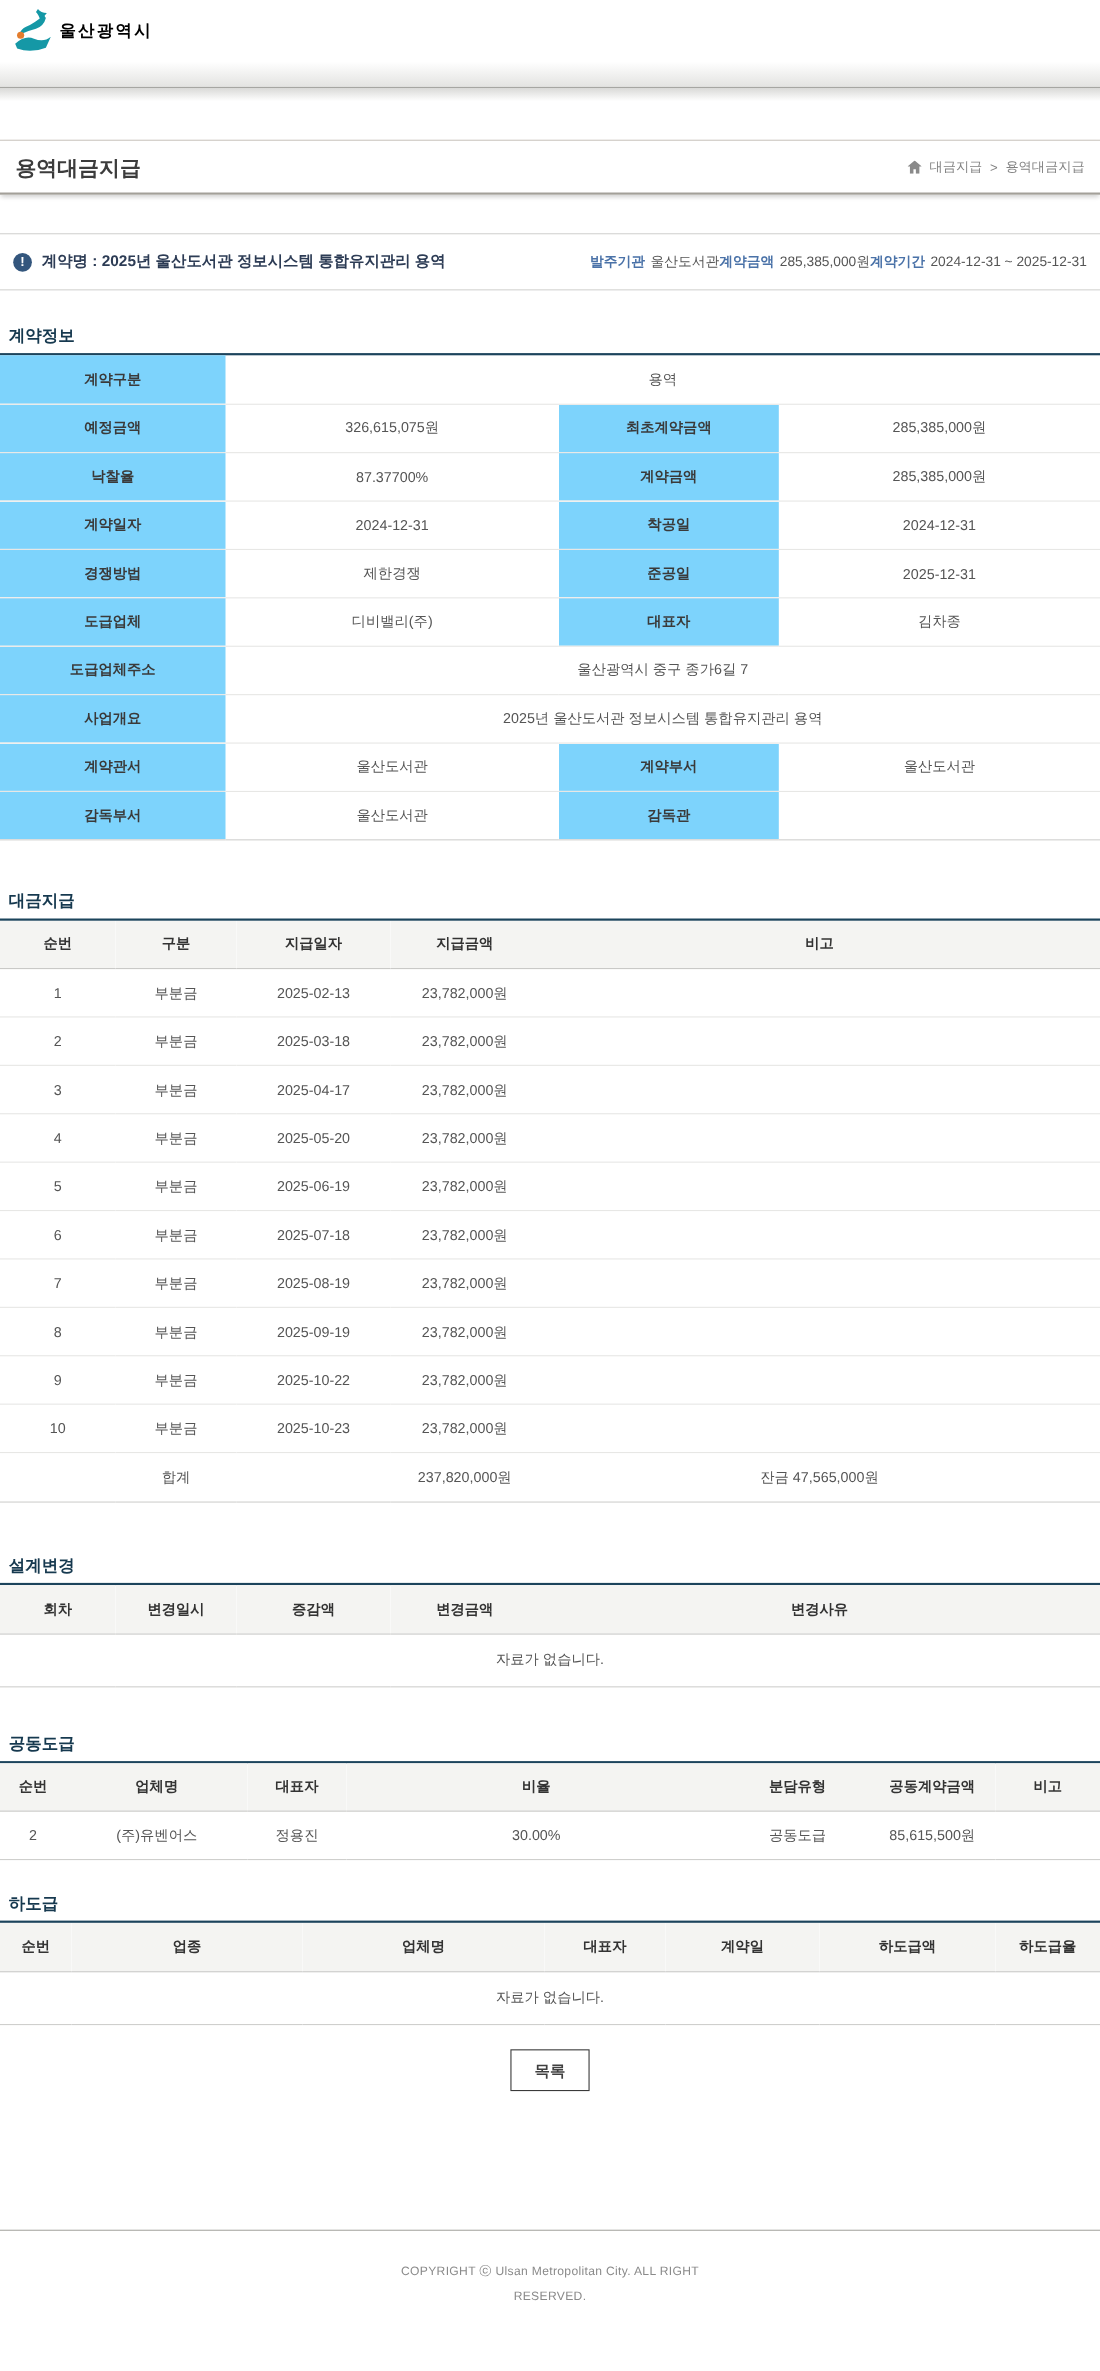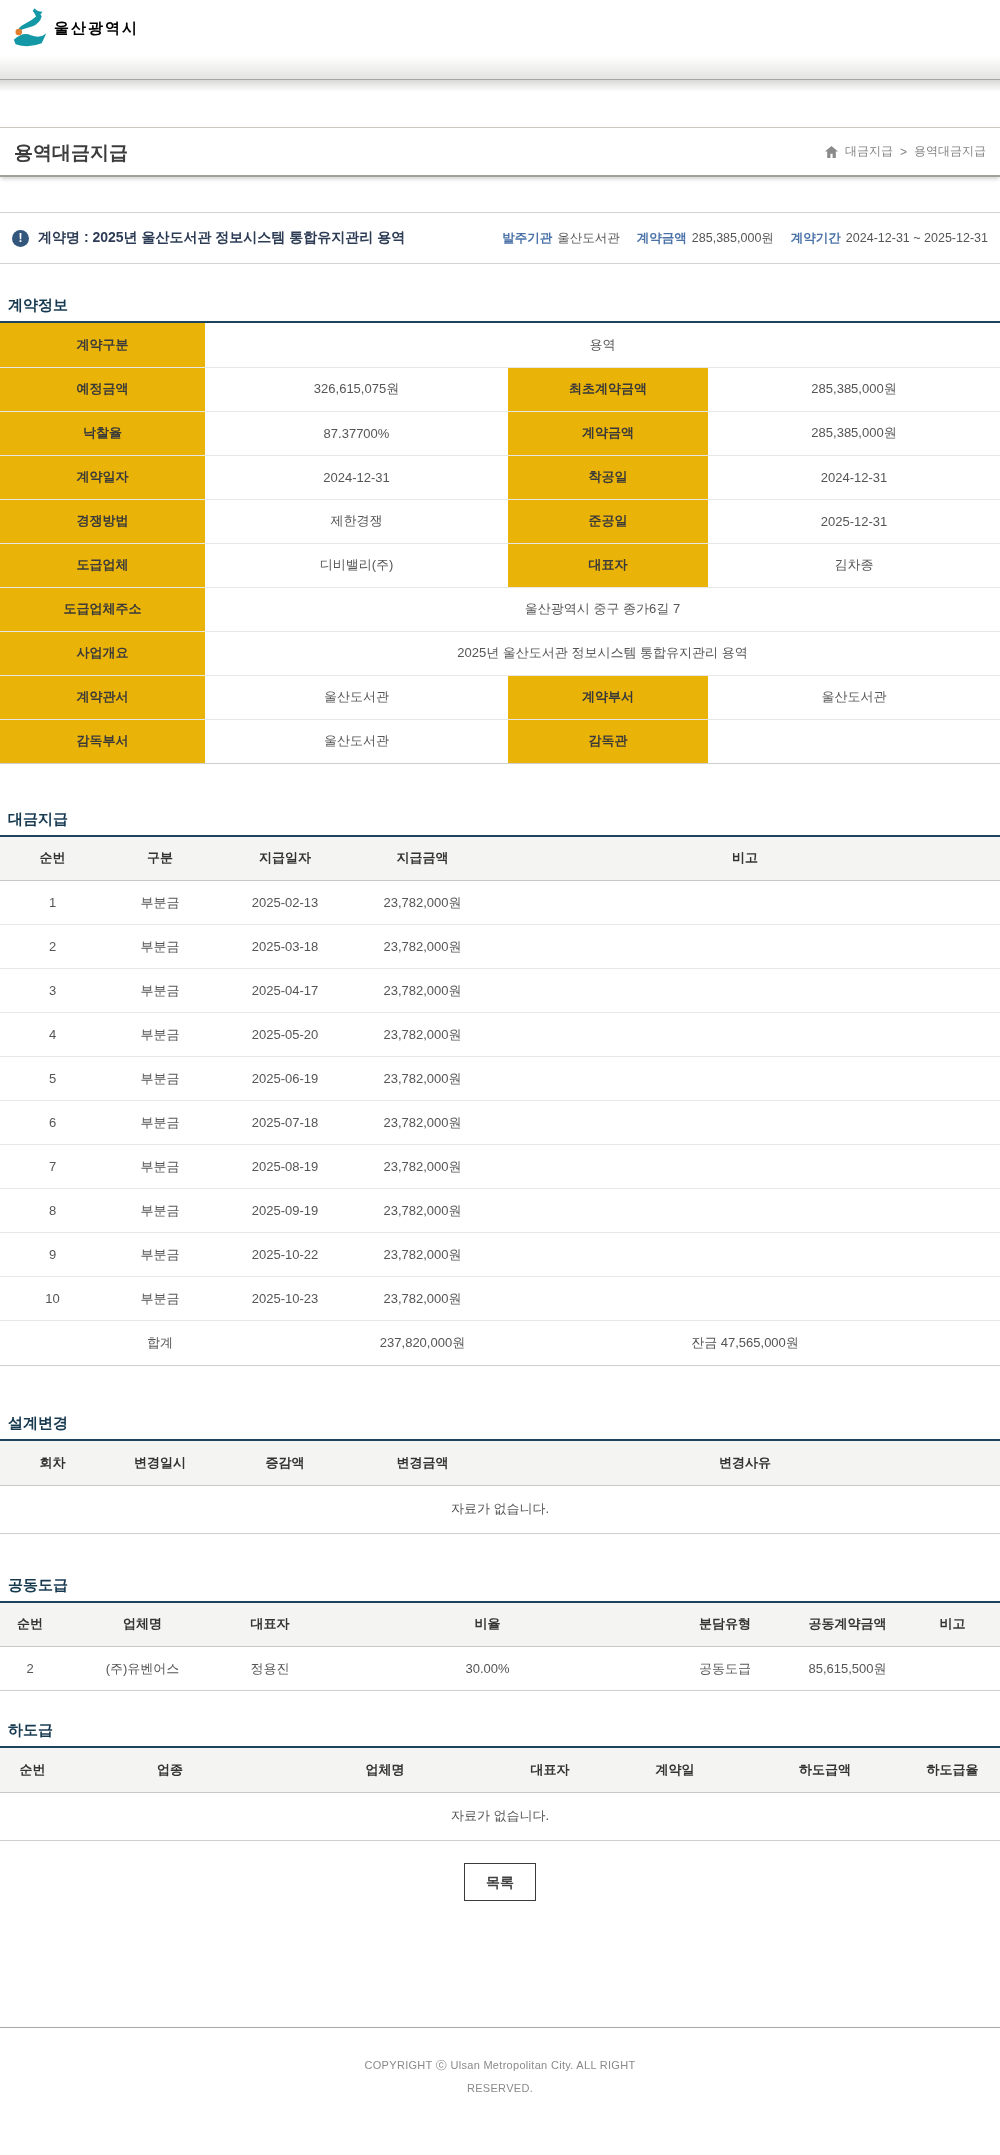--- a/index.html
+++ b/index.html
@@ -30,41 +30,41 @@
   
   .summary-bar {
     margin-top:35px; height:52px; border-top:1px solid #d3d3d1; border-bottom:1px solid #d3d3d1;
     display:flex; align-items:center; justify-content:space-between; padding:0 12px;
   }
   .summary-left { display:flex; align-items:center; gap:9px; font-size:14px; font-weight:bold; color:#2d3c55; }
   .info-icon {
     width:17px; height:17px; border-radius:50%; background:#33567d; color:#fff;
     font-size:12px; font-weight:bold; display:flex; align-items:center; justify-content:center; flex:0 0 auto;
   }
-  .summary-right { display:flex; gap:17px; font-size:12.5px; white-space:nowrap; }
+  .summary-right { display:flex; font-size:12.5px; white-space:nowrap; }
   .sfield .lbl { color:#4a72a8; font-weight:bold; margin-right:5px; }
   .sfield .val { color:#555; }
 
   
   .section-pay   { margin-top:46px; }
   .section-info  { margin-top:32px; }
   .section-dc    { margin-top:48px; }
   .section-joint { margin-top:42px; }
   .section-sub   { margin-top:30px; }
   .section-title {
     font-size:15px; font-weight:bold; color:#16394f;
     padding:0 0 6px 8px; border-bottom:2px solid #1c445c; margin:0;
   }
   table { width:100%; border-collapse:collapse; table-layout:fixed; }
   th, td { padding:0 8px; overflow:hidden; }
 
   .info-table th, .info-table td {
     height:44px; text-align:center; font-size:13px; border-bottom:1px solid #e7e7e5;
   }
-  .info-table th { background:#eab308; font-weight:bold; color:#3a3a3a; }
+  .info-table th { background:#7dd3fc; font-weight:bold; color:#3a3a3a; }
   .info-table tr:last-child th, .info-table tr:last-child td { border-bottom:1px solid #cfcfcd; }
 
   .data-table thead th {
     height:44px; background:#f4f4f2; font-size:13px; color:#333; font-weight:bold;
     text-align:center; border-bottom:1px solid #c9c9c7;
   }
   .data-table td {
     height:44px; text-align:center; font-size:13px; color:#555; border-bottom:1px solid #e7e7e5;
   }
   .data-table .empty-row td { height:48px; border-bottom:1px solid #cfcfcd; }

